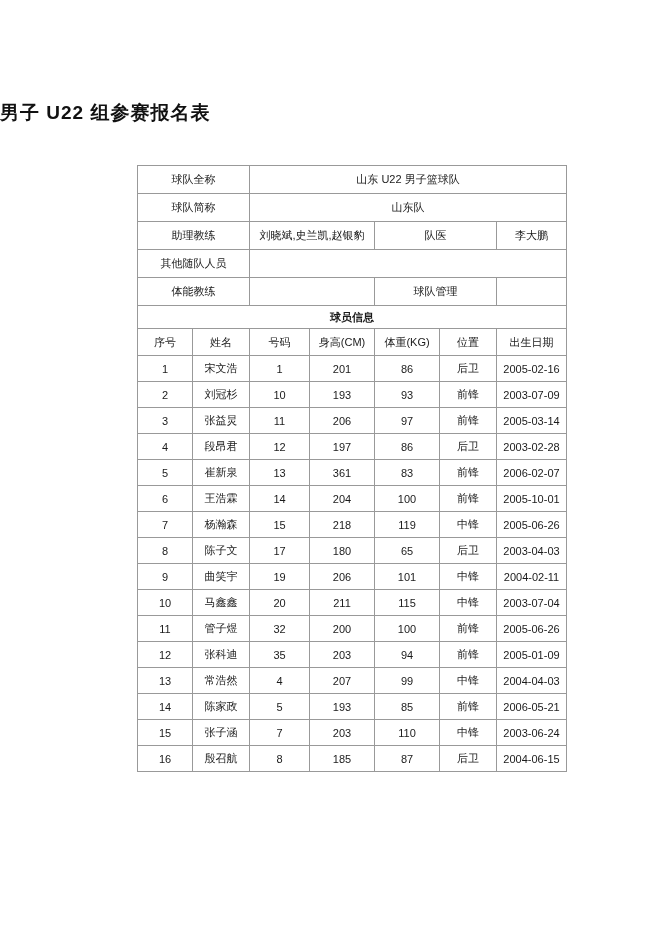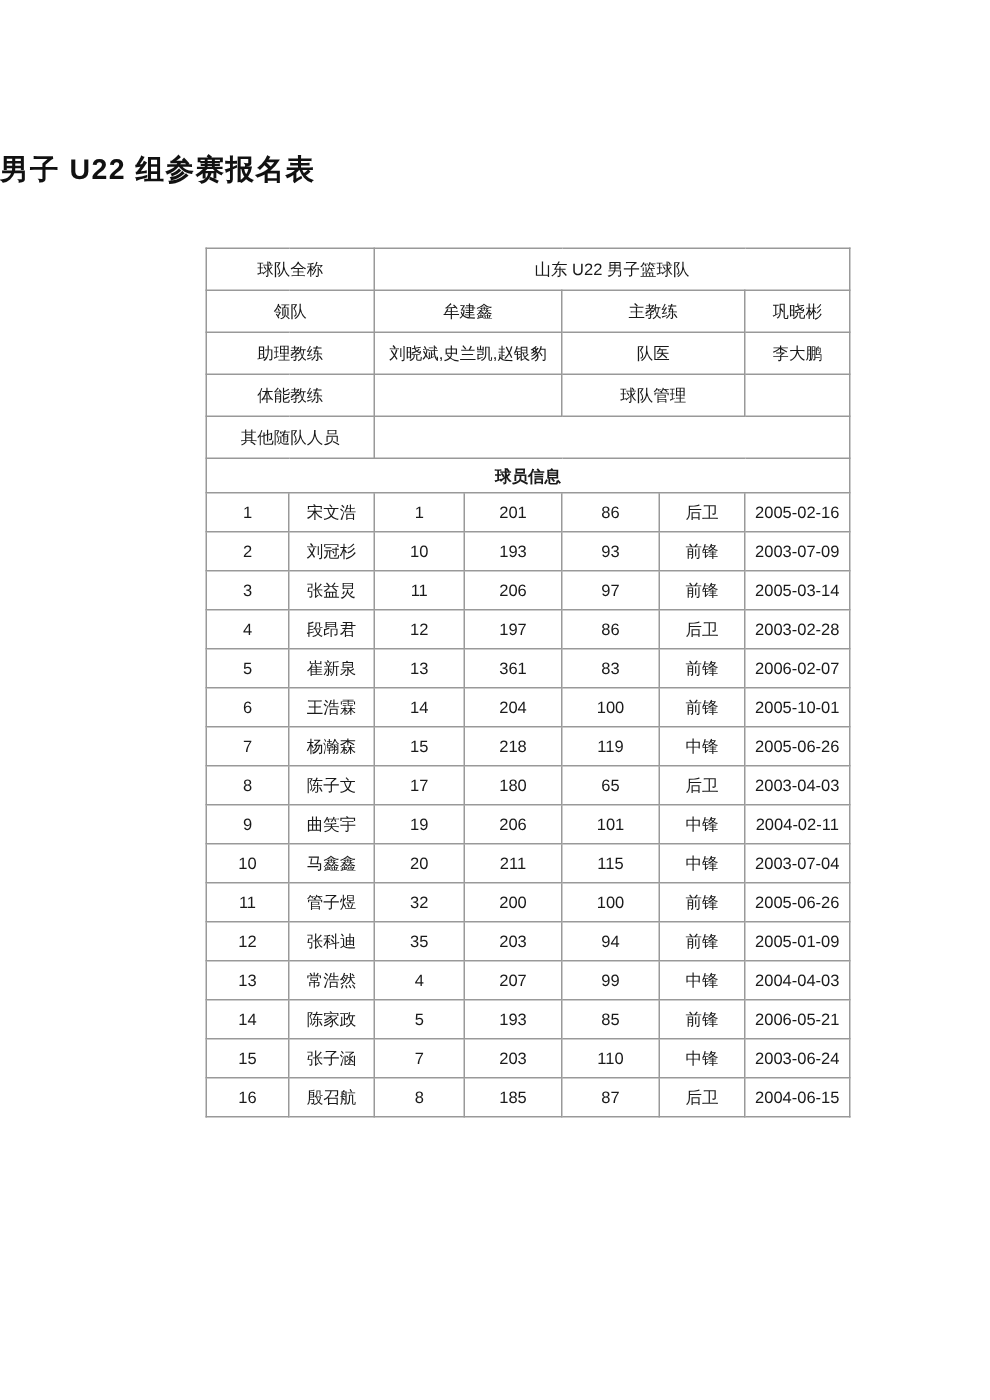--- a/index.html
+++ b/index.html
@@ -66,43 +66,50 @@
         <col style="width:65px">
         <col style="width:57px">
       <col style="width:70px">
     </colgroup>
     <tbody>
       <tr class="team-row">
         <td colspan="2">球队全称</td>
         <td colspan="5">山东 U22 男子篮球队</td>
       </tr>
       <tr class="team-row">
-        <td colspan="2">领队</td>
-        <td colspan="2">牟建鑫</td>
-        <td colspan="2">主教练</td>
-        <td colspan="1">巩晓彬</td>
+        <td colspan="2">球队简称</td>
+        <td colspan="5">山东队</td>
       </tr>
       <tr class="team-row">
         <td colspan="2">助理教练</td>
         <td colspan="2">刘晓斌,史兰凯,赵银豹</td>
         <td colspan="2">队医</td>
         <td colspan="1">李大鹏</td>
       </tr>
       <tr class="team-row">
+        <td colspan="2">其他随队人员</td>
+        <td colspan="5"></td>
+      </tr>
+      <tr class="team-row">
         <td colspan="2">体能教练</td>
         <td colspan="2"></td>
         <td colspan="2">球队管理</td>
         <td colspan="1"></td>
       </tr>
-      <tr class="team-row">
-        <td colspan="2">其他随队人员</td>
-        <td colspan="5"></td>
-      </tr>
       <tr class="section-row">
         <td colspan="7">球员信息</td>
+      </tr>
+      <tr class="header-row">
+        <td>序号</td>
+        <td>姓名</td>
+        <td>号码</td>
+        <td>身高(CM)</td>
+        <td>体重(KG)</td>
+        <td>位置</td>
+        <td>出生日期</td>
       </tr>
     </tbody>
     <tbody id="players-body">
   <tr class="player-row">
     <td>1</td>
     <td>宋文浩</td>
     <td>1</td>
     <td>201</td>
     <td>86</td>
     <td>后卫</td>

